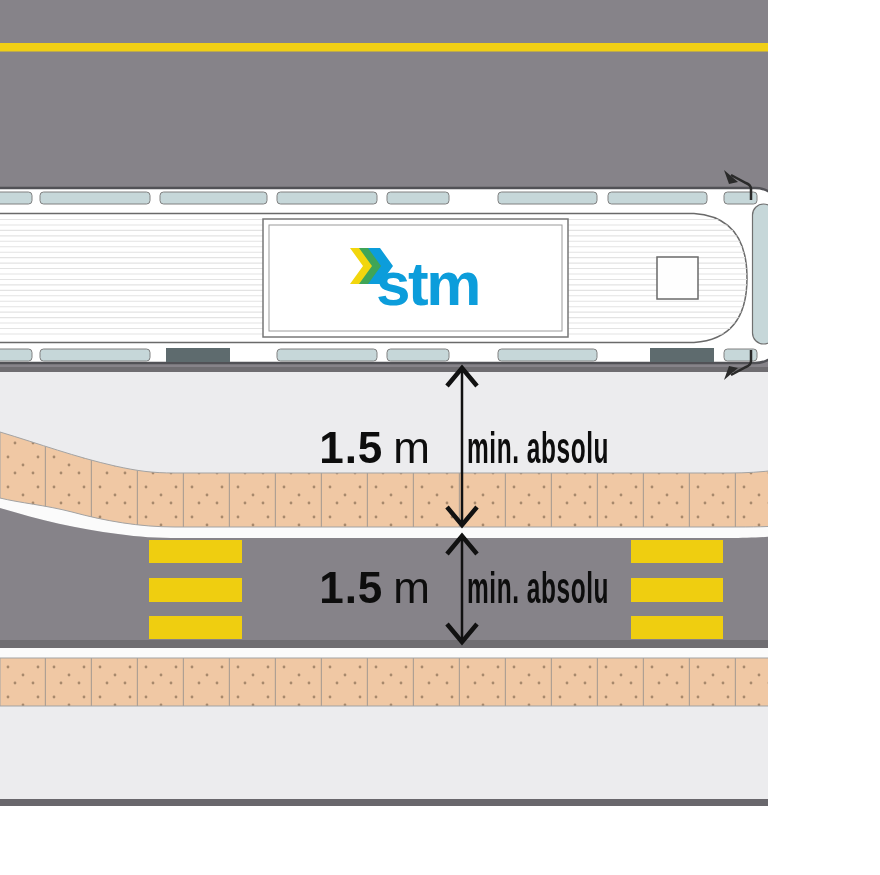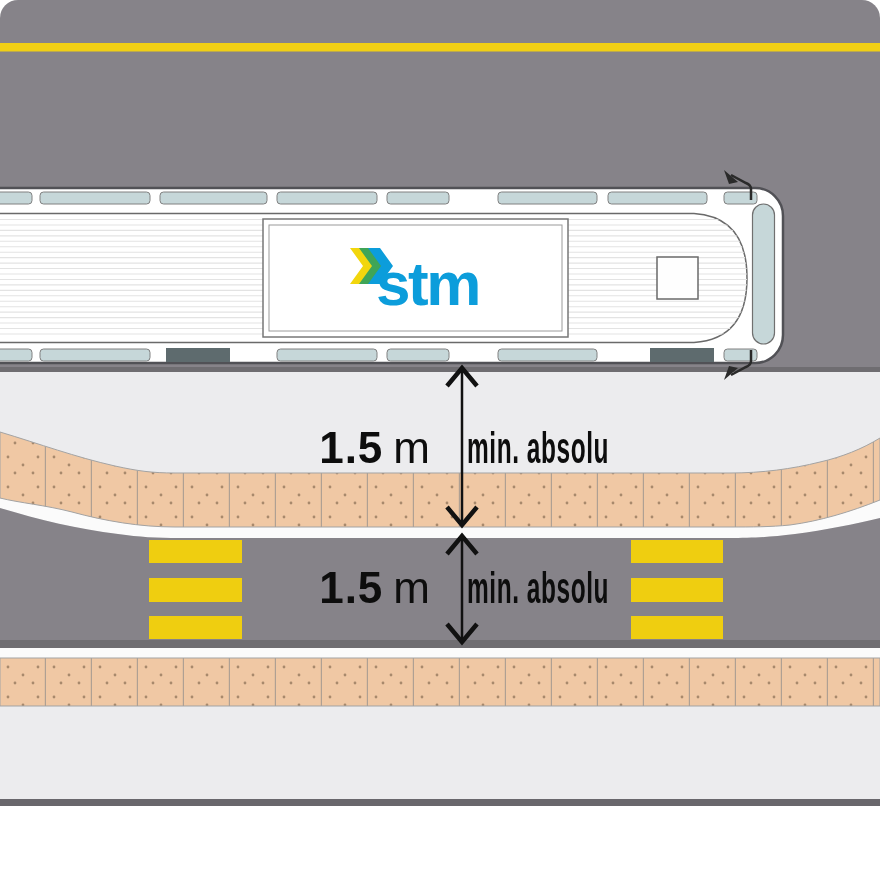--- a/index.html
+++ b/index.html
@@ -1,16 +1,16 @@
 <!DOCTYPE html>
 <html><head>
 <meta charset="utf-8">
 <style>
   html,body{margin:0;padding:0;background:#fff;}
-  .stage{width:880px;height:875px;position:relative;overflow:hidden;border-radius:18px;}
+  .stage{width:768px;height:875px;position:relative;overflow:hidden;}
   svg{display:block;}
   .rib{stroke:#E3E3E3;stroke-width:1.1;}
   .dimbold{font:700 44px "Liberation Sans","DejaVu Sans",sans-serif;fill:#0d0d0d;letter-spacing:1px;}
   .dimlight{font-weight:400;}
   .stmword{font:700 62px "Liberation Sans","DejaVu Sans",sans-serif;letter-spacing:-2.5px;}
   .edge-stroke{stroke:#A3A3A3;stroke-width:1;}
   .head{fill:none;stroke:#111;stroke-width:4.5;stroke-linejoin:miter;}
   .shaft{stroke:#111;stroke-width:2.5;}
   .mirror{fill:none;stroke:#2A2A2A;stroke-width:2.5;}
 </style>

